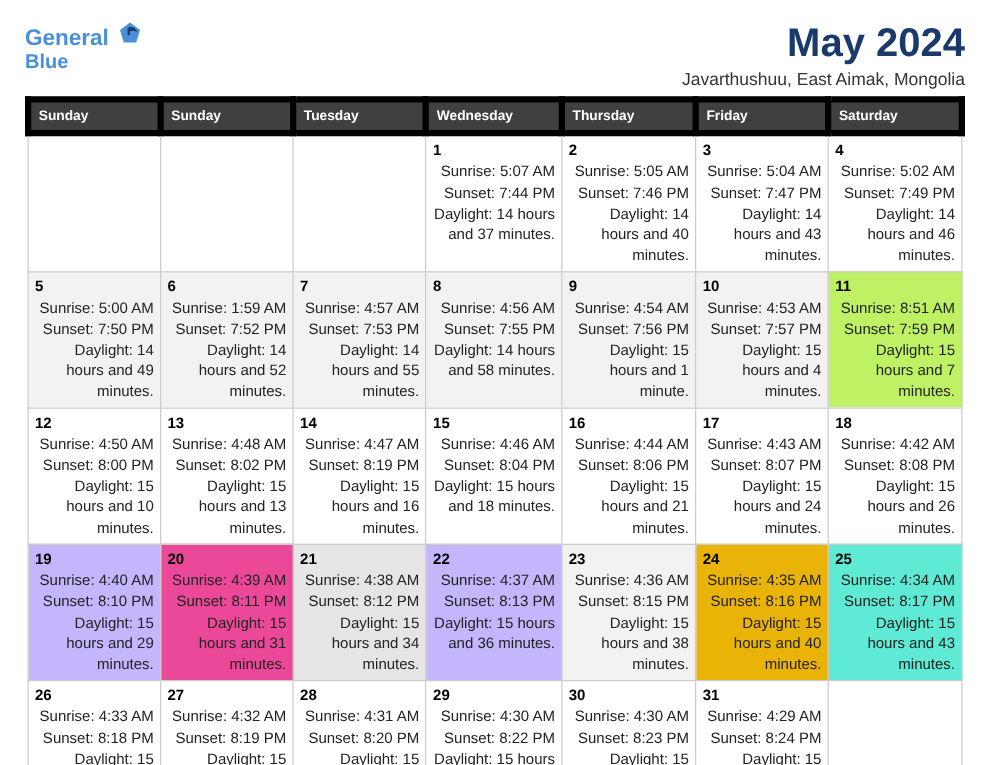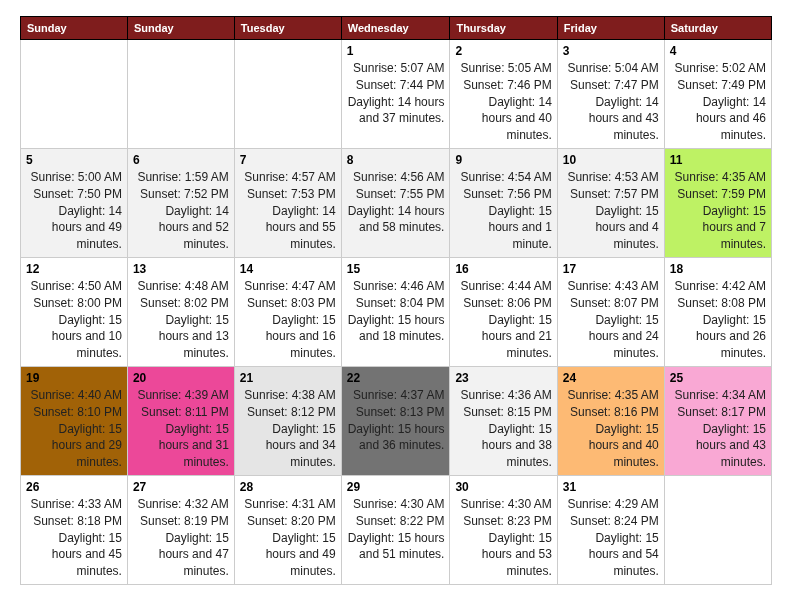--- a/index.html
+++ b/index.html
@@ -51,27 +51,27 @@
       font-size: 14px;
       color: #333;
       margin-top: 2px;
     }
     .calendar-table {
       width: 100%;
       border-collapse: collapse;
       font-size: 10px;
     }
     .calendar-table th {
-      background: #7f1d1d;
+      background: #404040;
       color: #fff;
       text-align: left;
       padding: 5px 6px;
       font-size: 11px;
       font-weight: 600;
-      border: 1px solid #000000;
+      border: 5px solid #000000;
     }
     .calendar-table td {
       border: 1px solid #ccc;
       vertical-align: top;
       padding: 4px 5px;
       width: 113px;
       height: 80px;
       background: #fff;
     }
     .calendar-table tr:nth-child(even) td {
@@ -91,20 +91,40 @@
       text-align: right;
     }
     .empty-cell {
       background: #fff !important;
     }
   </style>
 </head>
 <body>
 
 <div class="page">
+  <div class="header-area">
+    <div class="logo">
+      <div>
+        <div style="display:flex;align-items:center;">
+          <span class="logo-text">
+            <span>General</span>
+            <svg class="logo-icon" viewBox="0 0 20 20">
+              <path d="M10 2 L18 8 L15 18 L5 18 L2 8 Z" fill="#4a90d9"></path>
+              <path d="M8 6 Q14 4 16 10 Q14 8 10 9 L10 12 L8 12 Z" fill="#1a3a6b"></path>
+            </svg>
+          </span>
+        </div>
+        <div class="logo-text" style="color:#4a90d9;font-size:16px;">Blue</div>
+      </div>
+    </div>
+    <div class="title-area">
+      <div class="month-title">May 2024</div>
+      <div class="location">Javarthushuu, East Aimak, Mongolia</div>
+    </div>
+  </div>
 
   <table class="calendar-table">
     <thead>
       <tr>
         <th>Sunday</th>
         <th>Sunday</th>
         <th>Tuesday</th>
         <th>Wednesday</th>
         <th>Thursday</th>
         <th>Friday</th>
@@ -183,21 +203,21 @@
           </td>
           <td style="background: rgb(242, 242, 242);">
             <span class="day-number">10</span>
             <div class="day-info">Sunrise: 4:53 AM
 Sunset: 7:57 PM
 Daylight: 15 hours
 and 4 minutes.</div>
           </td>
           <td style="background: #bef264;">
             <span class="day-number">11</span>
-            <div class="day-info">Sunrise: 4:35 AM
+            <div class="day-info">Sunrise: 8:51 AM
 Sunset: 7:59 PM
 Daylight: 15 hours
 and 7 minutes.</div>
           </td>
         </tr>
         <tr>
           <td>
             <span class="day-number">12</span>
             <div class="day-info">Sunrise: 4:50 AM
 Sunset: 8:00 PM
@@ -207,21 +227,21 @@
           <td>
             <span class="day-number">13</span>
             <div class="day-info">Sunrise: 4:48 AM
 Sunset: 8:02 PM
 Daylight: 15 hours
 and 13 minutes.</div>
           </td>
           <td>
             <span class="day-number">14</span>
             <div class="day-info">Sunrise: 4:47 AM
-Sunset: 8:03 PM
+Sunset: 8:19 PM
 Daylight: 15 hours
 and 16 minutes.</div>
           </td>
           <td>
             <span class="day-number">15</span>
             <div class="day-info">Sunrise: 4:46 AM
 Sunset: 8:04 PM
 Daylight: 15 hours
 and 18 minutes.</div>
           </td>
@@ -241,63 +261,63 @@
           </td>
           <td>
             <span class="day-number">18</span>
             <div class="day-info">Sunrise: 4:42 AM
 Sunset: 8:08 PM
 Daylight: 15 hours
 and 26 minutes.</div>
           </td>
         </tr>
         <tr>
-          <td style="background: #a16207;">
+          <td style="background: #c4b5fd;">
             <span class="day-number">19</span>
             <div class="day-info">Sunrise: 4:40 AM
 Sunset: 8:10 PM
 Daylight: 15 hours
 and 29 minutes.</div>
           </td>
           <td style="background: #ec4899;">
             <span class="day-number">20</span>
             <div class="day-info">Sunrise: 4:39 AM
 Sunset: 8:11 PM
 Daylight: 15 hours
 and 31 minutes.</div>
           </td>
           <td style="background: #e5e5e5;">
             <span class="day-number">21</span>
             <div class="day-info">Sunrise: 4:38 AM
 Sunset: 8:12 PM
 Daylight: 15 hours
 and 34 minutes.</div>
           </td>
-          <td style="background: #737373;">
+          <td style="background: #c4b5fd;">
             <span class="day-number">22</span>
             <div class="day-info">Sunrise: 4:37 AM
 Sunset: 8:13 PM
 Daylight: 15 hours
 and 36 minutes.</div>
           </td>
           <td style="background: rgb(242, 242, 242);">
             <span class="day-number">23</span>
             <div class="day-info">Sunrise: 4:36 AM
 Sunset: 8:15 PM
 Daylight: 15 hours
 and 38 minutes.</div>
           </td>
-          <td style="background: #fdba74;">
+          <td style="background: #eab308;">
             <span class="day-number">24</span>
             <div class="day-info">Sunrise: 4:35 AM
 Sunset: 8:16 PM
 Daylight: 15 hours
 and 40 minutes.</div>
           </td>
-          <td style="background: #f9a8d4;">
+          <td style="background: #5eead4;">
             <span class="day-number">25</span>
             <div class="day-info">Sunrise: 4:34 AM
 Sunset: 8:17 PM
 Daylight: 15 hours
 and 43 minutes.</div>
           </td>
         </tr>
         <tr>
           <td>
             <span class="day-number">26</span>

